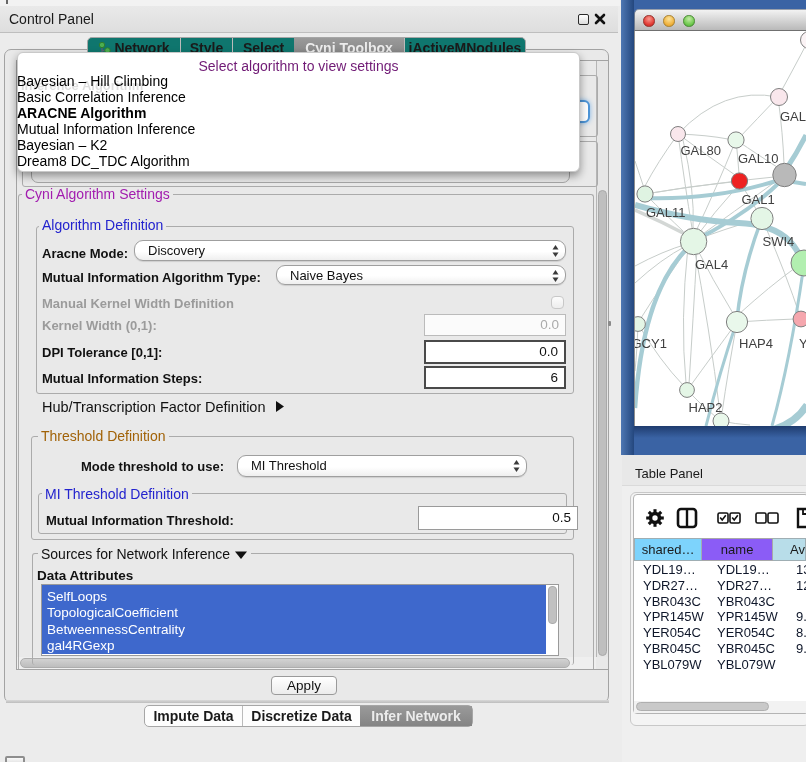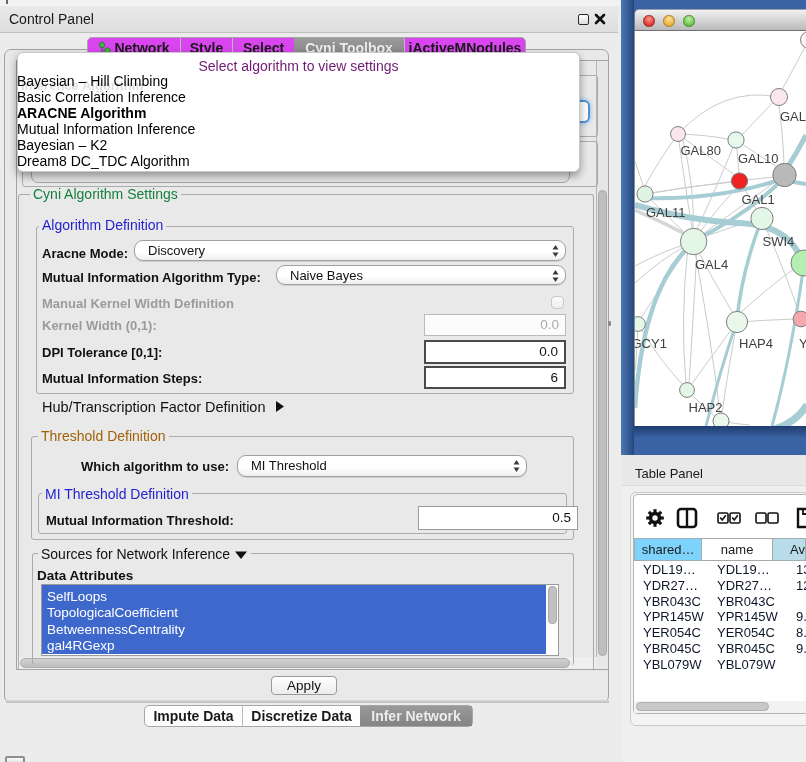--- a/index.html
+++ b/index.html
@@ -21,21 +21,21 @@
 
 <div class="abs" style="left:0;top:6px;width:618px;height:27px;background:linear-gradient(#E9E9E9,#DEDEDE);border-bottom:1px solid #BEBEBE;"></div>
 <div class="abs" style="left:9px;top:11px;font-size:14px;color:#1a1a1a;">Control Panel</div>
 <div class="abs" style="left:578px;top:14px;width:11px;height:11px;border:1.5px solid #2a2a2a;border-radius:2px;background:linear-gradient(#fff,#ddd);"></div>
 <svg class="abs" style="left:593px;top:12px;" width="14" height="14" viewBox="0 0 14 14">
   <path d="M3 3 L11 11 M11 3 L3 11" stroke="#111" stroke-width="2.6" stroke-linecap="round"></path>
 </svg>
 
 <div class="abs" style="left:4px;top:49px;width:605px;height:654px;background:#E9E9E9;border:1px solid #A3A3A3;border-radius:7px;"></div>
 
-<div class="abs" style="left:87px;top:37px;width:439px;height:21px;background:#d946ef;border:1px solid #A6A6A6;border-radius:5px;display:flex;font-size:14px;font-weight:bold;color:#1a1a1a;">
+<div class="abs" style="left:87px;top:37px;width:439px;height:21px;background:#0f766e;border:1px solid #A6A6A6;border-radius:5px;display:flex;font-size:14px;font-weight:bold;color:#1a1a1a;">
   <div style="width:93px;display:flex;align-items:center;justify-content:center;border-right:1px solid #BBB;">
     <svg width="13" height="17" viewBox="0 0 13 17" style="margin-right:3px;margin-top:3px;">
       <path d="M4 4 V14.5 H8" fill="none" stroke="#5A6272" stroke-width="1.3"></path>
       <path d="M4 9.5 H8" fill="none" stroke="#5A6272" stroke-width="1.3"></path>
       <circle cx="4" cy="4" r="2.7" fill="#4CAF50" stroke="#2E7D2E" stroke-width="1"></circle>
       <circle cx="9.5" cy="9.5" r="2.7" fill="#4CAF50" stroke="#2E7D2E" stroke-width="1"></circle>
       <circle cx="9.5" cy="15" r="2.7" fill="#4CAF50" stroke="#2E7D2E" stroke-width="1"></circle>
     </svg>Network</div>
   <div style="width:52px;display:flex;align-items:center;justify-content:center;border-right:1px solid #BBB;">Style</div>
   <div style="width:61px;display:flex;align-items:center;justify-content:center;">Select</div>
@@ -51,21 +51,21 @@
 <div class="abs" style="left:17px;top:657px;width:579px;height:12px;background:#EFEFEF;"></div>
 <div class="abs" style="left:20px;top:658px;width:550px;height:10px;background:linear-gradient(#D2D2D2,#BDBDBD);border:1px solid #ADADAD;border-radius:5px;"></div>
 
 <div class="grp" style="left:22px;top:75px;width:576px;height:62px;"></div>
 <div class="abs" style="left:36px;top:100px;width:554px;height:23px;background:#fff;border:2.5px solid #4D94D6;border-radius:6px;box-shadow:0 0 5px #7FB5E8;"></div>
 
 <div class="grp" style="left:22px;top:141px;width:576px;height:46px;"></div>
 <div class="abs" style="left:31px;top:149px;width:539px;height:34px;background:linear-gradient(#FDFDFD,#E6E6E6);border:1px solid #A6A6A6;border-radius:7px;"></div>
 
 <div class="grp" style="left:18px;top:194px;width:576px;height:475px;border-bottom:none;border-radius:3px 3px 0 0;"></div>
-<div class="grplbl" style="left:22px;top:187px;color:#15803d;margin-left:8px;">Cyni Algorithm Settings</div>
+<div class="grplbl" style="left:22px;top:187px;color:#a21caf;">Cyni Algorithm Settings</div>
 
 <div class="grp" style="left:36px;top:226px;width:538px;height:168px;"></div>
 <div class="grplbl" style="left:39px;top:218px;color:#2323CE;">Algorithm Definition</div>
 
 <div class="lbl" style="left:42px;top:246px;">Aracne Mode:</div>
 <div class="combo" style="left:134px;top:240px;width:432px;height:21px;">
     <span class="tx">Discovery</span>
   <svg width="7" height="12" style="position:absolute;right:6px;top:4px;" viewBox="0 0 7 12">
     <path d="M3.5 0 L6.5 4.6 L0.5 4.6 Z" fill="#3A3A3A"></path>
       <path d="M3.5 12 L6.5 7.4 L0.5 7.4 Z" fill="#3A3A3A"></path>
@@ -89,21 +89,21 @@
 <div class="field" style="left:424px;top:366px;width:142px;height:23px;border:2px solid #4A4A4A;line-height:19px;">6</div>
 
 <div class="abs" style="left:42px;top:399px;font-size:14.5px;color:#111;">Hub/Transcription Factor Definition</div>
 <svg class="abs" style="left:274px;top:400px;" width="12" height="13" viewBox="0 0 12 13">
     <path d="M2 1 L10 6.5 L2 12 Z" fill="#111"></path>
   </svg>
 
 <div class="grp" style="left:31px;top:436px;width:543px;height:104px;"></div>
 <div class="grplbl" style="left:38px;top:429px;color:#a16207;">Threshold Definition</div>
 
-<div class="lbl" style="left:81px;top:459px;">Which algorithm to use:</div>
+<div class="lbl" style="left:81px;top:459px;">Mode threshold to use:</div>
 <div class="combo" style="left:237px;top:455px;width:290px;height:22px;">
     <span class="tx">MI Threshold</span>
   <svg width="7" height="12" style="position:absolute;right:6px;top:4px;" viewBox="0 0 7 12">
     <path d="M3.5 0 L6.5 4.6 L0.5 4.6 Z" fill="#3A3A3A"></path>
       <path d="M3.5 12 L6.5 7.4 L0.5 7.4 Z" fill="#3A3A3A"></path>
   </svg>
 </div>
 
 <div class="grp" style="left:38px;top:493px;width:529px;height:41px;"></div>
 <div class="grplbl" style="left:42px;top:487px;color:#2323CE;">MI Threshold Definition</div>
@@ -274,21 +274,21 @@
   <rect x="1" y="1" width="10" height="10" rx="1.5" fill="none" stroke="#111" stroke-width="1.6"></rect>
   <rect x="13" y="1" width="10" height="10" rx="1.5" fill="none" stroke="#111" stroke-width="1.6"></rect>
 </svg>
 <svg class="abs" style="left:796px;top:506px;" width="12" height="24" viewBox="0 0 12 24">
   <path d="M2 3 L12 3 L12 21 L2 21 Z" fill="none" stroke="#111" stroke-width="2.4"></path>
   <path d="M7 3 L7 8 L12 8" fill="none" stroke="#111" stroke-width="1.8"></path>
 </svg>
 
 <div class="abs" style="left:634px;top:538px;width:172px;height:23px;display:flex;font-size:13px;color:#1a1a1a;">
   <div style="width:74px;background:#7dd3fc;border:1px solid #9FAEB3;display:flex;align-items:center;justify-content:center;">shared…</div>
-  <div style="width:77px;background:#ffffff;border:1px solid #A8A8A8;border-left:none;display:flex;align-items:center;justify-content:center;text-align:right;">name</div>
+  <div style="width:77px;background:#8b5cf6;border:1px solid #A8A8A8;border-left:none;display:flex;align-items:center;justify-content:center;text-align:right;">name</div>
   <div style="flex:1;background:#B8DDE9;border:1px solid #9FAEB3;border-left:none;display:flex;align-items:center;justify-content:flex-start;padding-left:17px;">Av</div>
 </div>
 
 <div class="abs" style="left:634px;top:562px;width:172px;height:107px;overflow:hidden;font-size:13px;color:#0f172a;">
   <div style="position:relative;">
     <div style="position:absolute;left:9px;top:0;line-height:15.75px;">YDL19…<br>YDR27…<br>YBR043C<br>YPR145W<br>YER054C<br>YBR045C<br>YBL079W<br>YLR345W<br>YIL052C</div>
     <div style="position:absolute;left:83px;top:0;line-height:15.75px;">YDL19…<br>YDR27…<br>YBR043C<br>YPR145W<br>YER054C<br>YBR045C<br>YBL079W<br>YLR345W<br>YIL052C</div>
     <div style="position:absolute;left:162px;top:0;line-height:15.75px;">13<br>12<br><br>9.<br>8.<br>9.<br><br>9.<br>9.</div>
   </div>
 </div>

